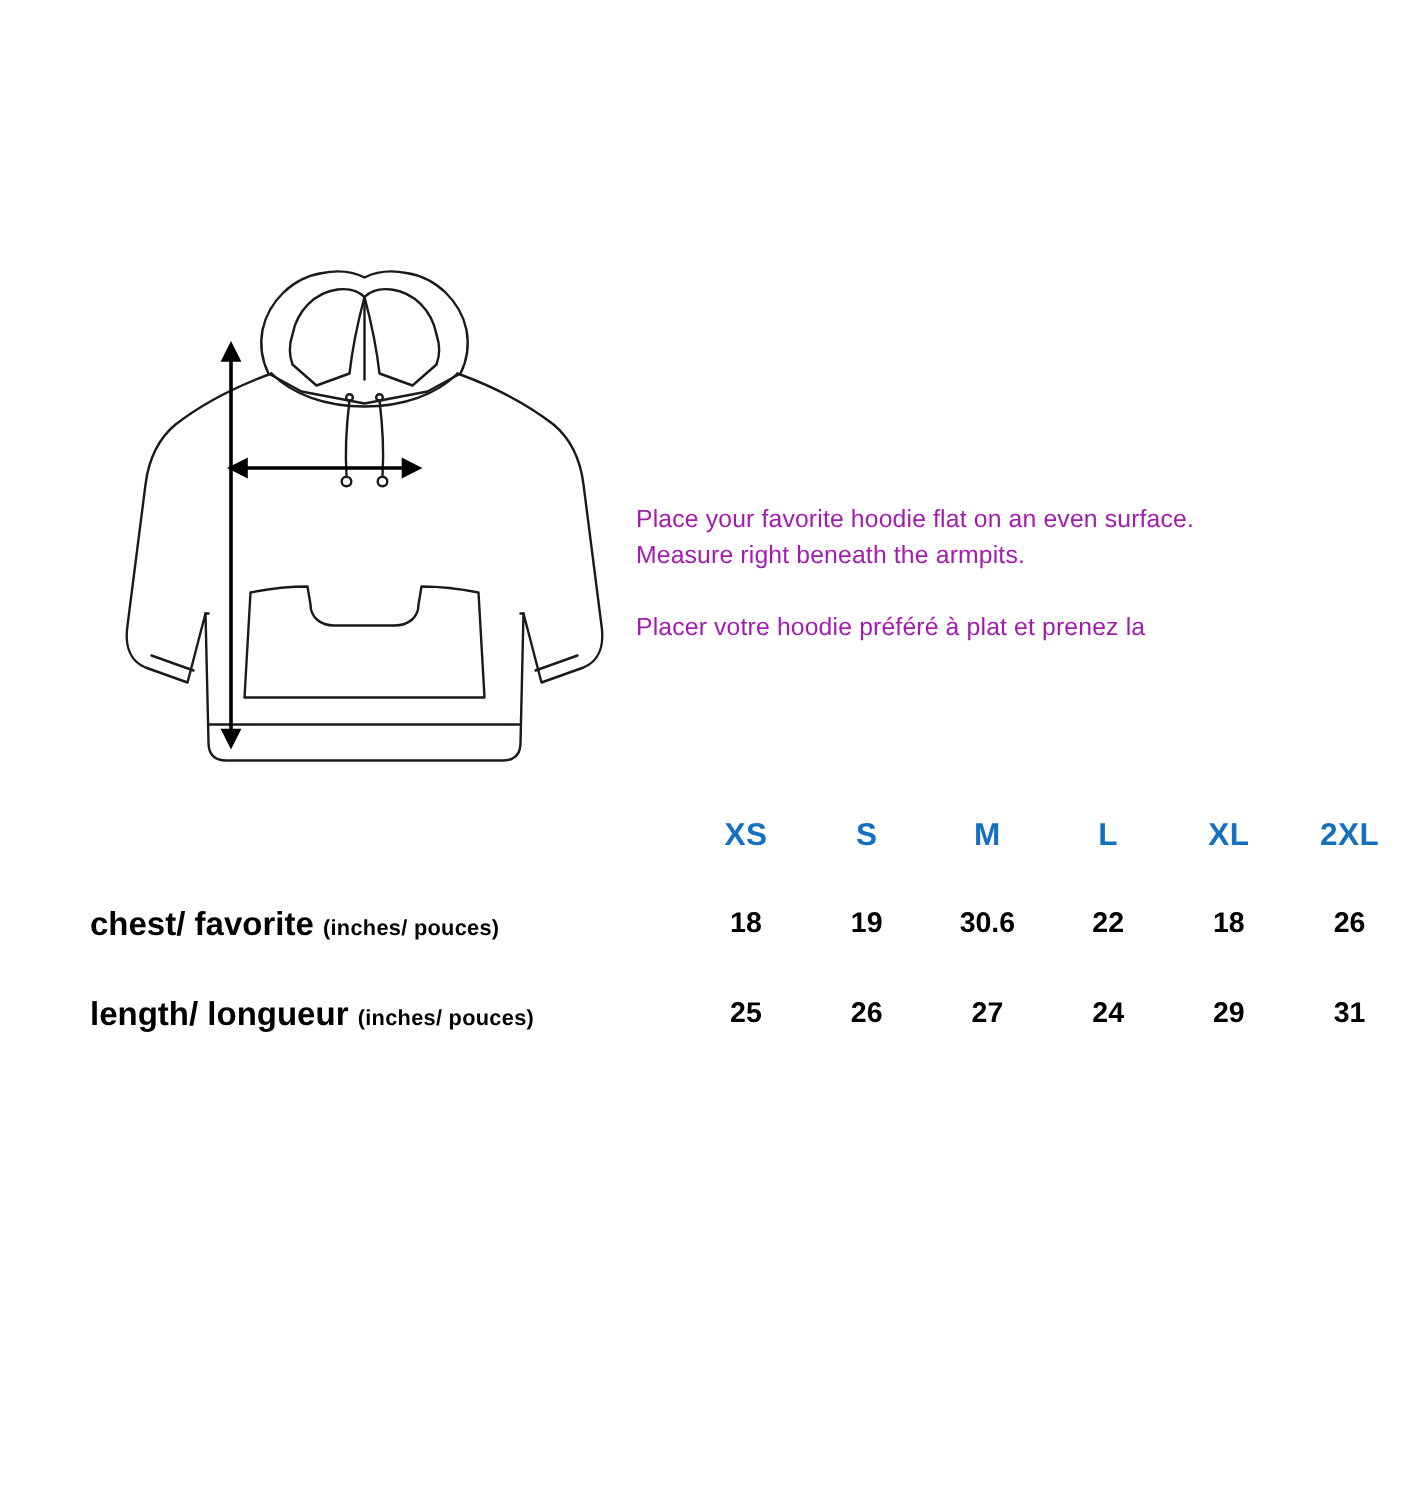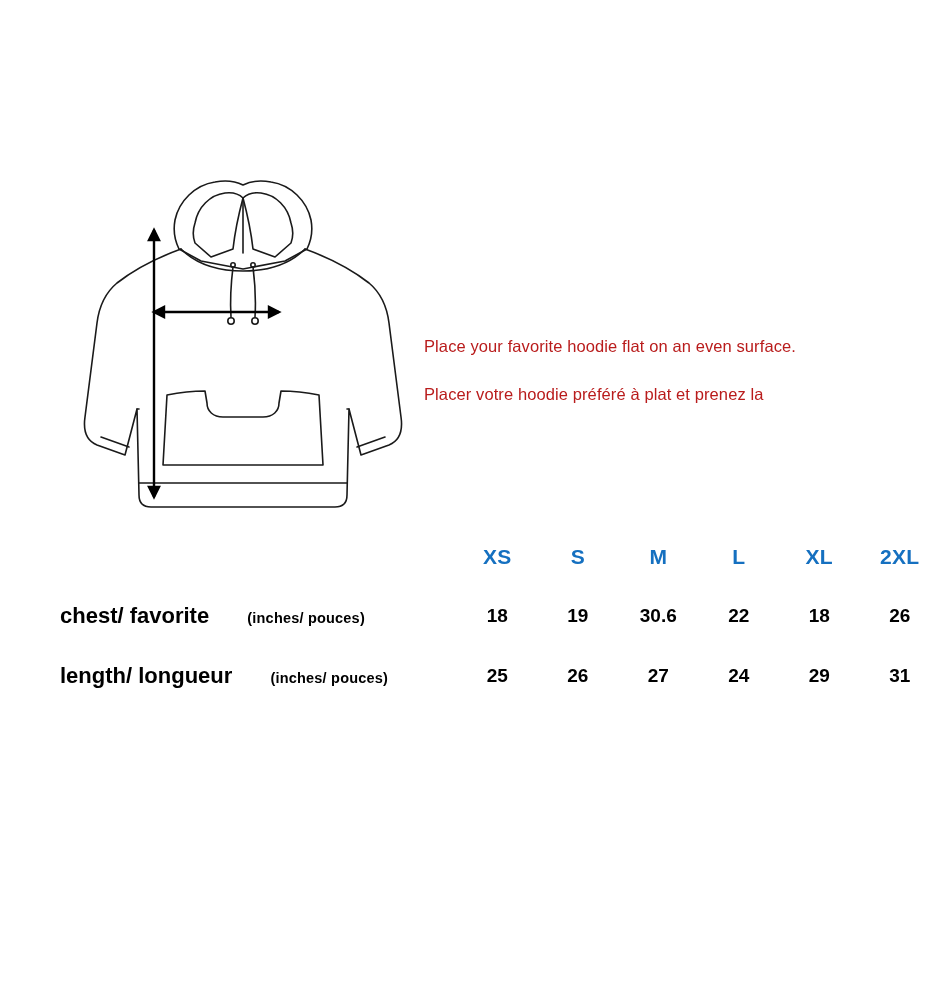--- a/index.html
+++ b/index.html
@@ -34,21 +34,21 @@
   #instructions {
     position: absolute;
     left: 424px;
     top: 334px;
     width: 470px;
   }
   .instr-p {
     margin: 0;
     font-size: 16.5px;
     line-height: 24px;
-    color: #b91c1c;
+    color: #a21caf;
     letter-spacing: 0.1px;
   }
   .instr-gap {
     height: 24px;
   }
 
   
   #size-table {
     position: absolute;
     left: 60px;
@@ -89,21 +89,20 @@
   tr.data-row td.row-label {
     text-align: left;
     font-size: 22px;
     font-weight: bold;
     white-space: nowrap;
   }
   .unit {
     font-size: 14.5px;
     font-weight: bold;
     letter-spacing: 0.2px;
-    margin-left: 32px;
   }
 </style>
 </head>
 <body>
 
 <div id="hoodie-illustration">
   <svg viewBox="0 0 350 370" xmlns="http://www.w3.org/2000/svg">
     <g fill="none" stroke="#1a1a1a" stroke-width="1.6" stroke-linejoin="round" stroke-linecap="round">
 
       <path d="M120 55 C124 36 140 20 160 17 C170 15 180 16 188 20
@@ -170,20 +169,21 @@
     <g stroke="#000000" stroke-width="2.4" fill="#000000">
       <line x1="99" y1="65" x2="99" y2="332"></line>
       <polygon points="99,65 94,75 104,75"></polygon>
       <polygon points="99,332 94,322 104,322"></polygon>
     </g>
   </svg>
 </div>
 
 <div id="instructions">
   <p class="instr-p">Place your favorite hoodie flat on an even surface.</p>
+  <p class="instr-p">Measure right beneath the armpits.</p>
   <div class="instr-gap"></div>
   <p class="instr-p">Placer votre hoodie préféré à plat et prenez la</p>
 </div>
 
 <div id="size-table">
   <table class="sizes">
     <colgroup>
       <col class="col-label">
       <col class="col-size">
         <col class="col-size">

